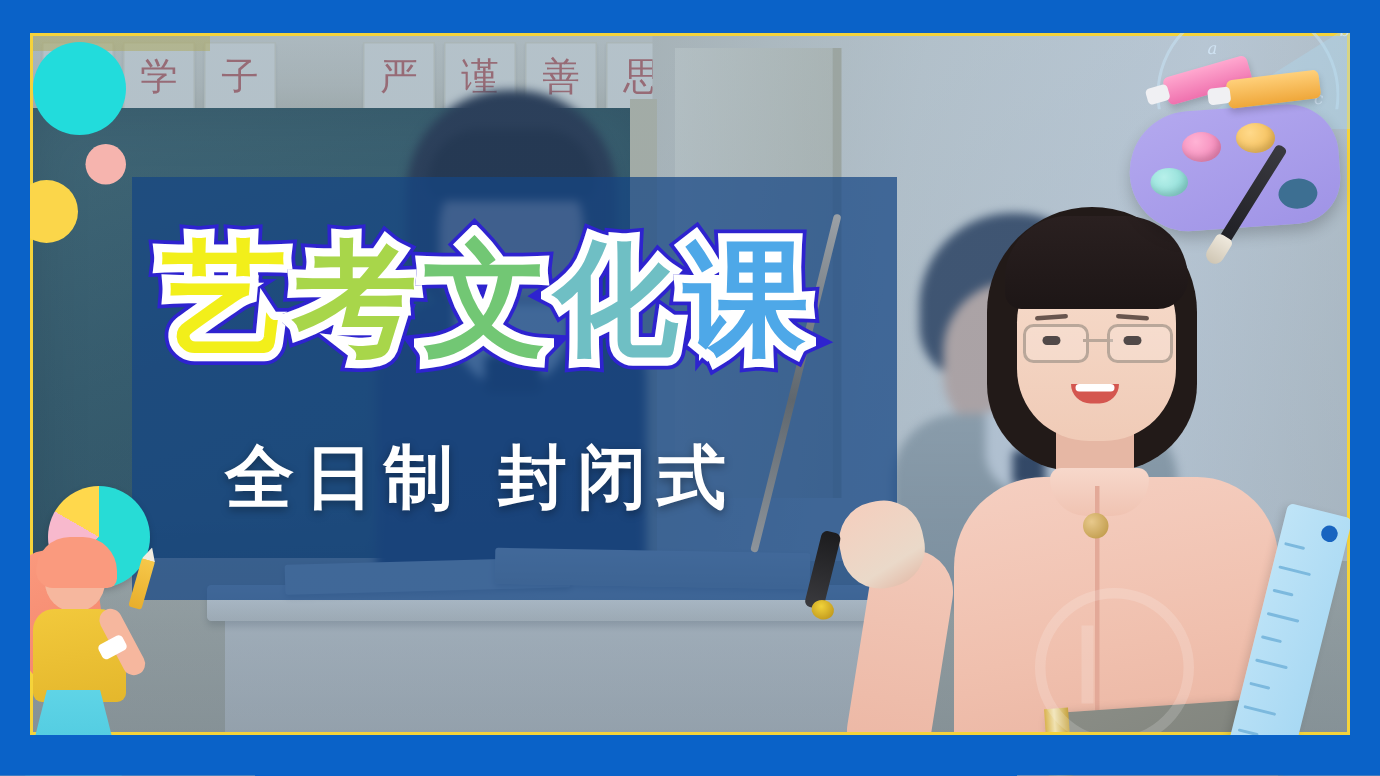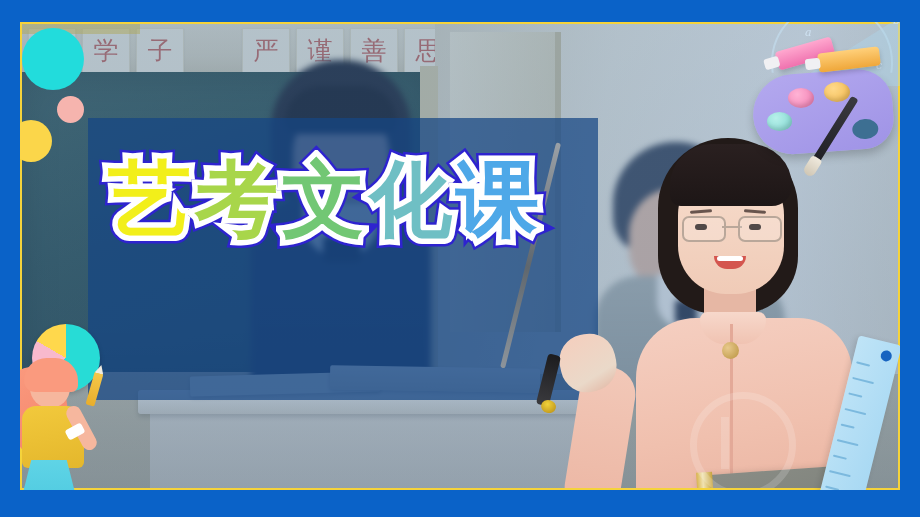--- a/index.html
+++ b/index.html
@@ -327,20 +327,21 @@
   <div class="panel"></div>
 
   <div class="title-row">
     <span class="ch-wrap"><span class="ch-under">艺</span><span class="ch c1">艺</span></span>
     <span class="ch-wrap"><span class="ch-under">考</span><span class="ch c2">考</span></span>
     <span class="ch-wrap"><span class="ch-under">文</span><span class="ch c3">文</span></span>
     <span class="ch-wrap"><span class="ch-under">化</span><span class="ch c4">化</span></span>
     <span class="ch-wrap"><span class="ch-under">课</span><span class="ch c5">课</span></span>
   </div>
 
+  <div class="subtitle">全日制 封闭式</div>
 
   <div class="circ circ-cyan"></div>
   <div class="circ circ-pink"></div>
   <div class="circ circ-yellow"></div>
 
   <div class="artkit">
     <div class="arc"></div>
     <div class="tri"></div>
     <div class="tl tl-a">a</div>
     <div class="tl tl-b">b</div>

